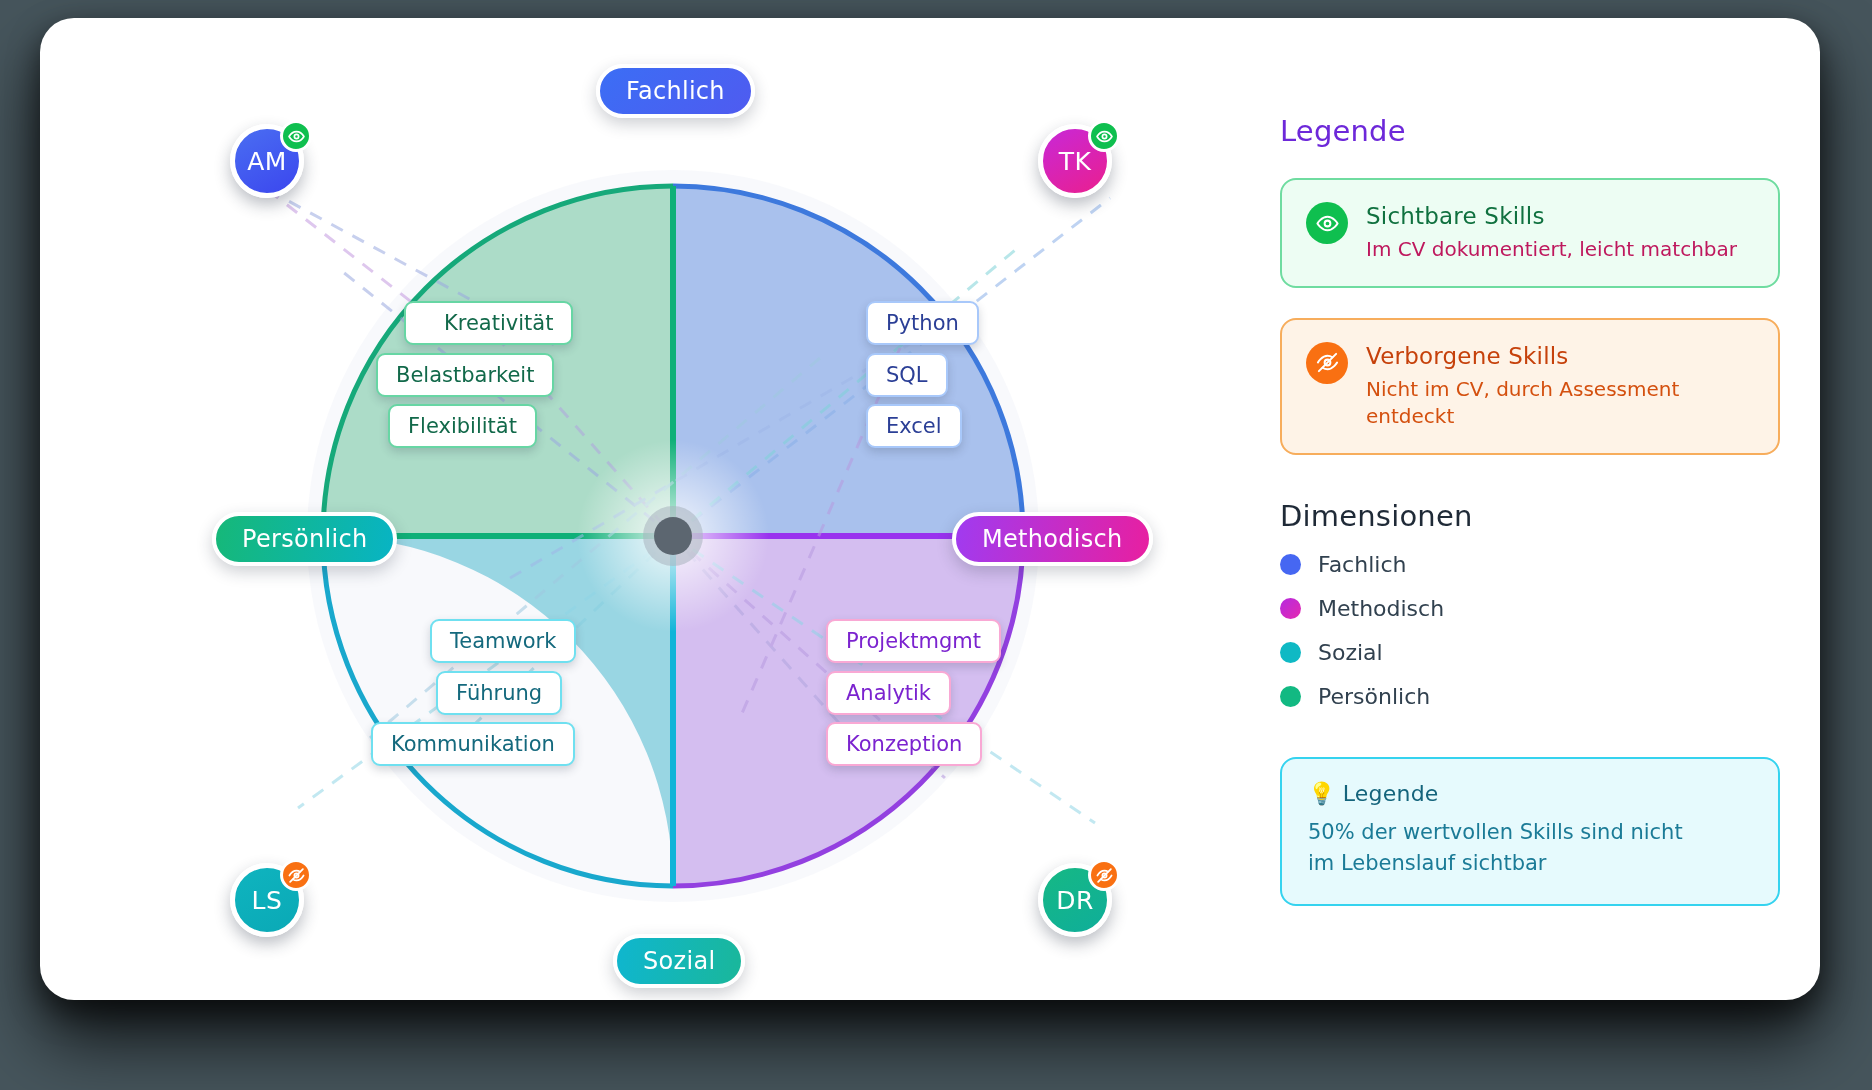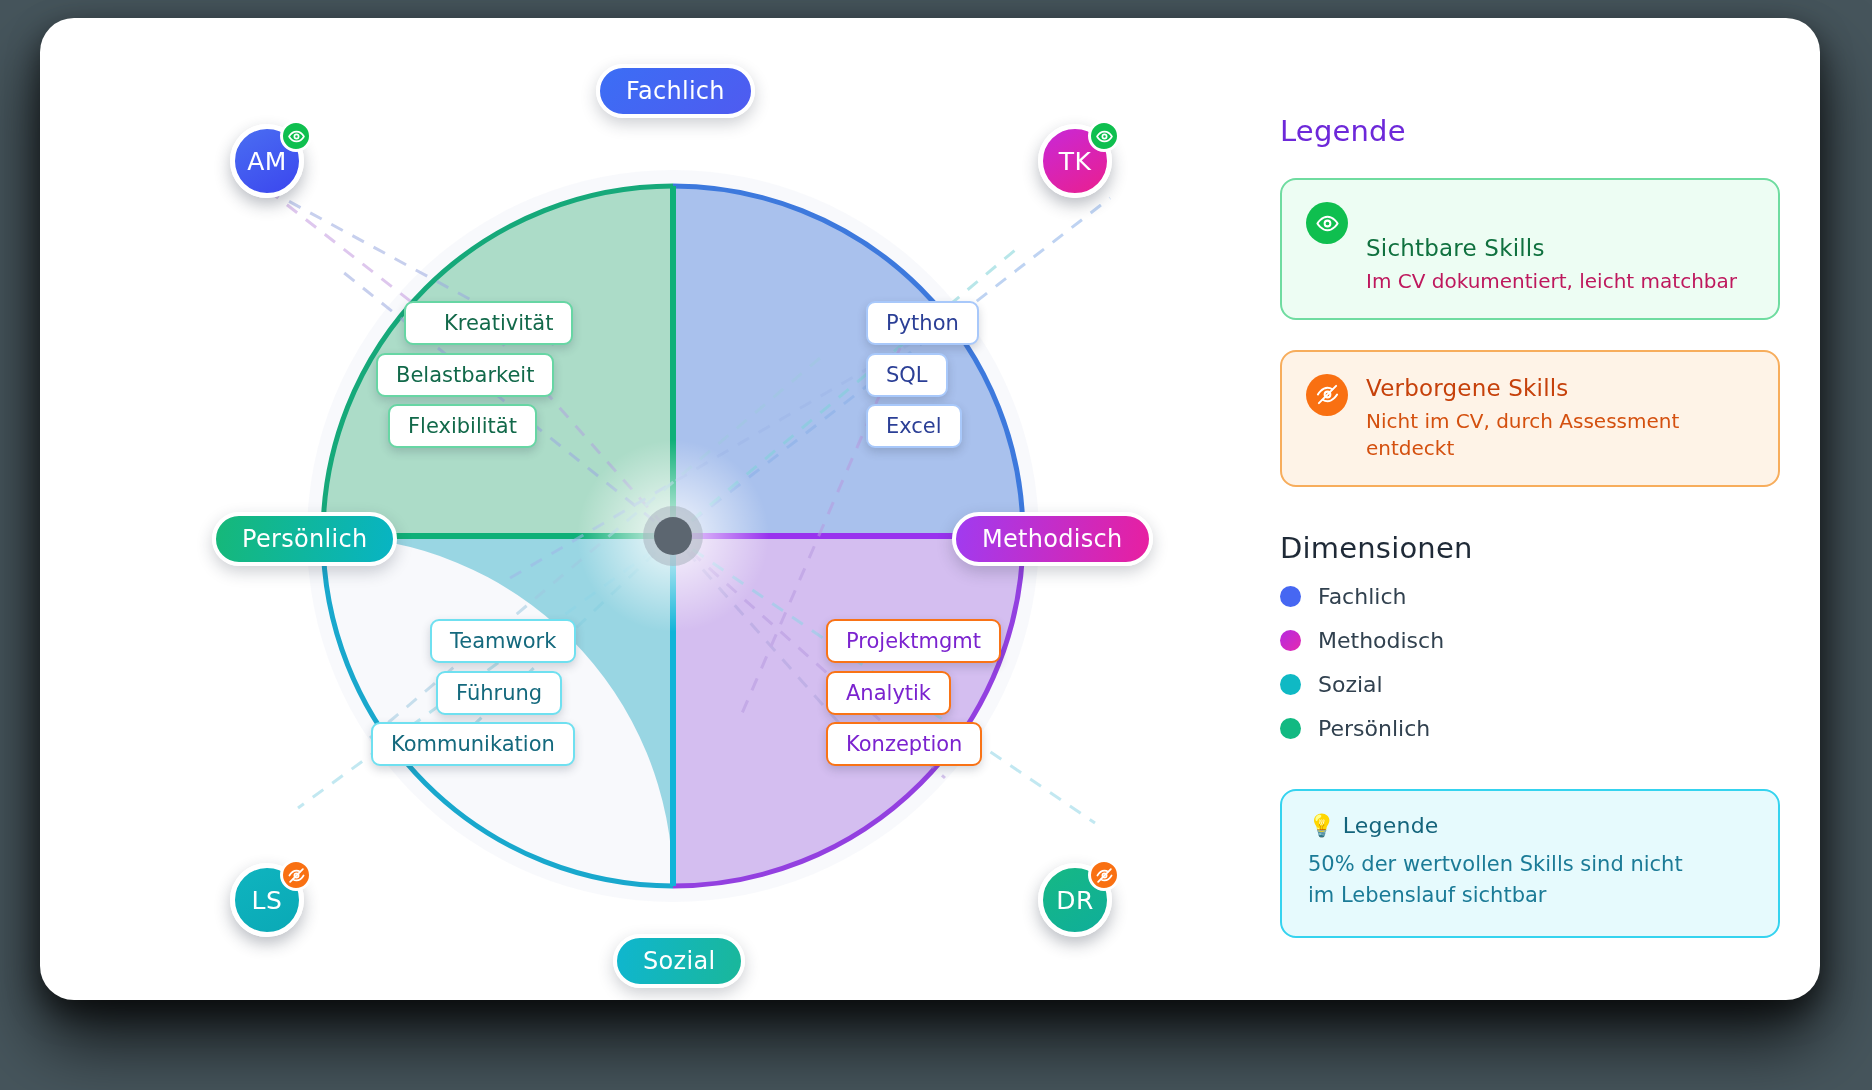--- a/index.html
+++ b/index.html
@@ -99,21 +99,21 @@
     padding: 0 18px;
     background: #ffffff;
     border-radius: 9px;
     font-size: 21px;
     white-space: nowrap;
     box-shadow: 0 4px 10px rgba(40,50,70,0.20);
   }
   .chip-green  { border: 2px solid #67d6a4; color: #12694a; }
   .chip-blue   { border: 2px solid #a8c8fa; color: #2b3f96; }
   .chip-cyan   { border: 2px solid #6fe0f0; color: #14697d; }
-  .chip-purple { border: 2px solid #f97316; color: #7b23cf; }
+  .chip-purple { border: 2px solid #f9a8d4; color: #7b23cf; }
 
   
   .avatar {
     position: absolute;
     width: 74px;
     height: 74px;
     border-radius: 50%;
     border: 5px solid #ffffff;
     box-shadow: 0 7px 16px rgba(30,40,60,0.30);
     display: flex;
@@ -407,21 +407,21 @@
     <div class="panel-title">Legende</div>
 
     <div class="legend-card legend-visible">
       <span class="legend-icon icon-green">
         <svg width="23" height="23" viewBox="0 0 24 24" fill="none" stroke="#ffffff" stroke-width="2.1" stroke-linecap="round" stroke-linejoin="round">
           <path d="M1.5 12s4-7 10.5-7 10.5 7 10.5 7-4 7-10.5 7S1.5 12 1.5 12z"></path>
           <circle cx="12" cy="12" r="3"></circle>
         </svg>
       </span>
       <span class="legend-text">
-        <span class="legend-head t-green" style="display:block;margin-top:32px;">Sichtbare Skills</span>
+        <span class="legend-head t-green" style="display:block;">Sichtbare Skills</span>
         <span class="legend-sub t-green2" style="display:block;">Im CV dokumentiert, leicht matchbar</span>
       </span>
     </div>
 
     <div class="legend-card legend-hidden">
       <span class="legend-icon icon-orange">
         <svg width="23" height="23" viewBox="0 0 24 24" fill="none" stroke="#ffffff" stroke-width="2.1" stroke-linecap="round" stroke-linejoin="round">
           <path d="M2 12s4-7 10-7c2 0 3.7.6 5.1 1.5M22 12s-4 7-10 7c-2 0-3.7-.6-5.1-1.5"></path>
           <circle cx="12" cy="12" r="3"></circle>
           <line x1="3" y1="21" x2="21" y2="3"></line>

